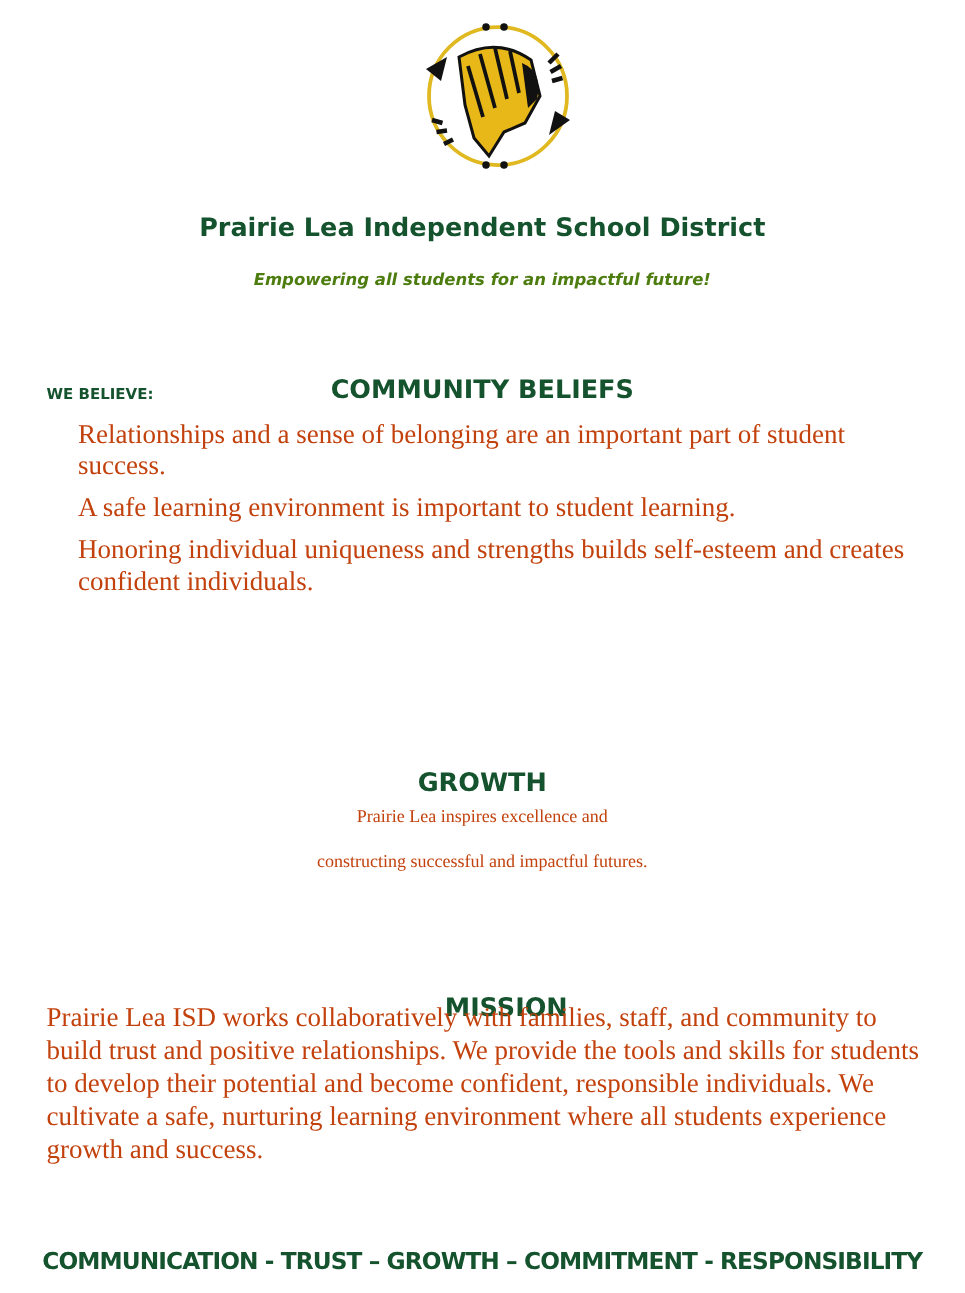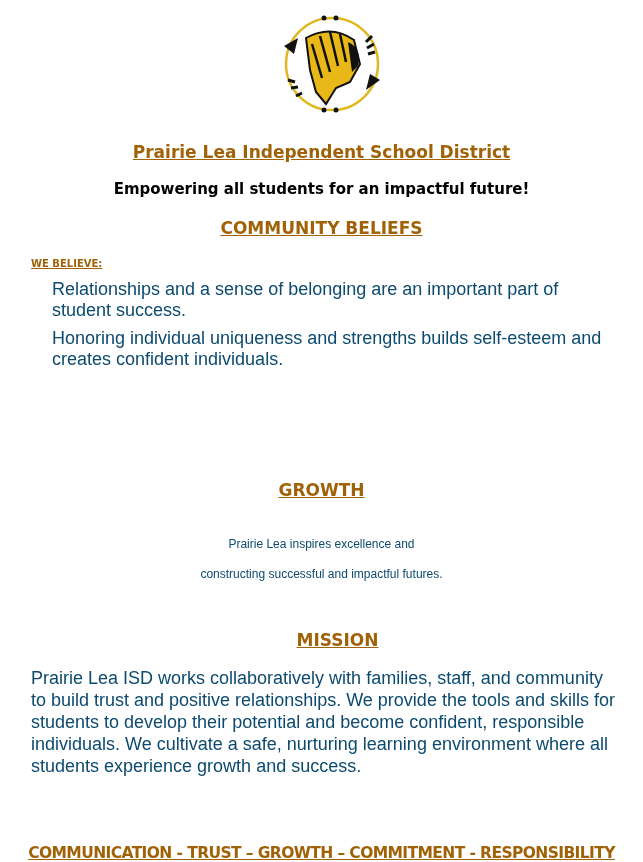--- a/index.html
+++ b/index.html
@@ -1,32 +1,32 @@
 <!DOCTYPE html>
 <html><head>
 <meta charset="utf-8">
 <style>
   html, body { margin:0; padding:0; background:#ffffff; }
   body { width:643px; height:862px; position:relative; overflow:hidden; font-family:"Liberation Sans", sans-serif; }
-  .gold { color:#a16207;text-decoration:underline; }
-  .brown { color:#0c4a6e; }
+  .gold { color:#14532d; }
+  .brown { color:#c2410c;font-family:Liberation Serif, serif; }
   .logo { position:absolute; left:276px; top:8px; width:112px; height:112px; }
   .center { position:absolute; left:0; width:643px; text-align:center; }
   .title { top:142px; font-family:"DejaVu Sans", sans-serif; font-weight:bold; font-size:17px; }
-  .tagline { top:180px; font-family:"DejaVu Sans", sans-serif; font-weight:bold; font-size:15px; color:#000000; }
-  .h2 { font-family:"DejaVu Sans", sans-serif; font-weight:bold; font-size:17px; }
+  .tagline { top:180px; font-family:"DejaVu Sans", sans-serif; font-style:italic; font-weight:bold; font-size:11px; color:#4d7c0f; }
+  .h2 { font-family:"DejaVu Sans", sans-serif; font-weight:bold; font-size:17px;margin-top:32px; }
   .beliefs-h { top:218px; }
   .we-believe { position:absolute; left:31px; top:258px; font-family:"DejaVu Sans", sans-serif; font-weight:bold; font-size:10px; }
   .beliefs { position:absolute; left:52px; top:279px; width:570px; font-size:18px; line-height:21px; }
   .belief { margin:0 0 7px 0; }
   .vision-h { top:480px; }
   .vision-text { top:516px; font-size:12px; line-height:30px;margin-top:13px; }
   .mission-h { top:630px;padding-left:16px; }
   .mission-text { position:absolute; left:31px; top:667px; width:590px; font-size:18px; line-height:22px; }
-  .values { top:832px; font-family:"DejaVu Sans", sans-serif; font-weight:bold; font-size:15.5px; letter-spacing:-0.6px;margin-top:12px; }
+  .values { top:832px; font-family:"DejaVu Sans", sans-serif; font-weight:bold; font-size:15.5px; letter-spacing:-0.6px; }
 </style>
 </head>
 <body>
 
 <div class="logo">
   <svg width="112" height="112" viewBox="0 0 112 112">
     <circle cx="56" cy="56" r="46" fill="none" stroke="#e0b820" stroke-width="2.5"></circle>
     <polygon points="8,38 22,30 18,46" fill="#111"></polygon>
     <polygon points="104,72 90,82 94,66" fill="#111"></polygon>
     <circle cx="48" cy="10" r="2.5" fill="#111"></circle>
@@ -41,20 +41,21 @@
   </svg>
 </div>
 
 <div class="center title gold">Prairie Lea Independent School District</div>
 <div class="center tagline">Empowering all students for an impactful future!</div>
 
 <div class="center h2 gold beliefs-h">COMMUNITY BELIEFS</div>
 <div class="we-believe gold">WE BELIEVE:</div>
 <div class="beliefs brown">
   <p class="belief">Relationships and a sense of belonging are an important part of student success.</p>
+  <p class="belief">A safe learning environment is important to student learning.</p>
   <p class="belief">Honoring individual uniqueness and strengths builds self-esteem and creates confident individuals.</p>
 </div>
 
 <div class="center h2 gold vision-h">GROWTH</div>
 <div class="center vision-text brown">
   <div>Prairie Lea inspires excellence and</div>
   <div>constructing successful and impactful futures.</div>
 </div>
 
 <div class="center h2 gold mission-h">MISSION</div>

